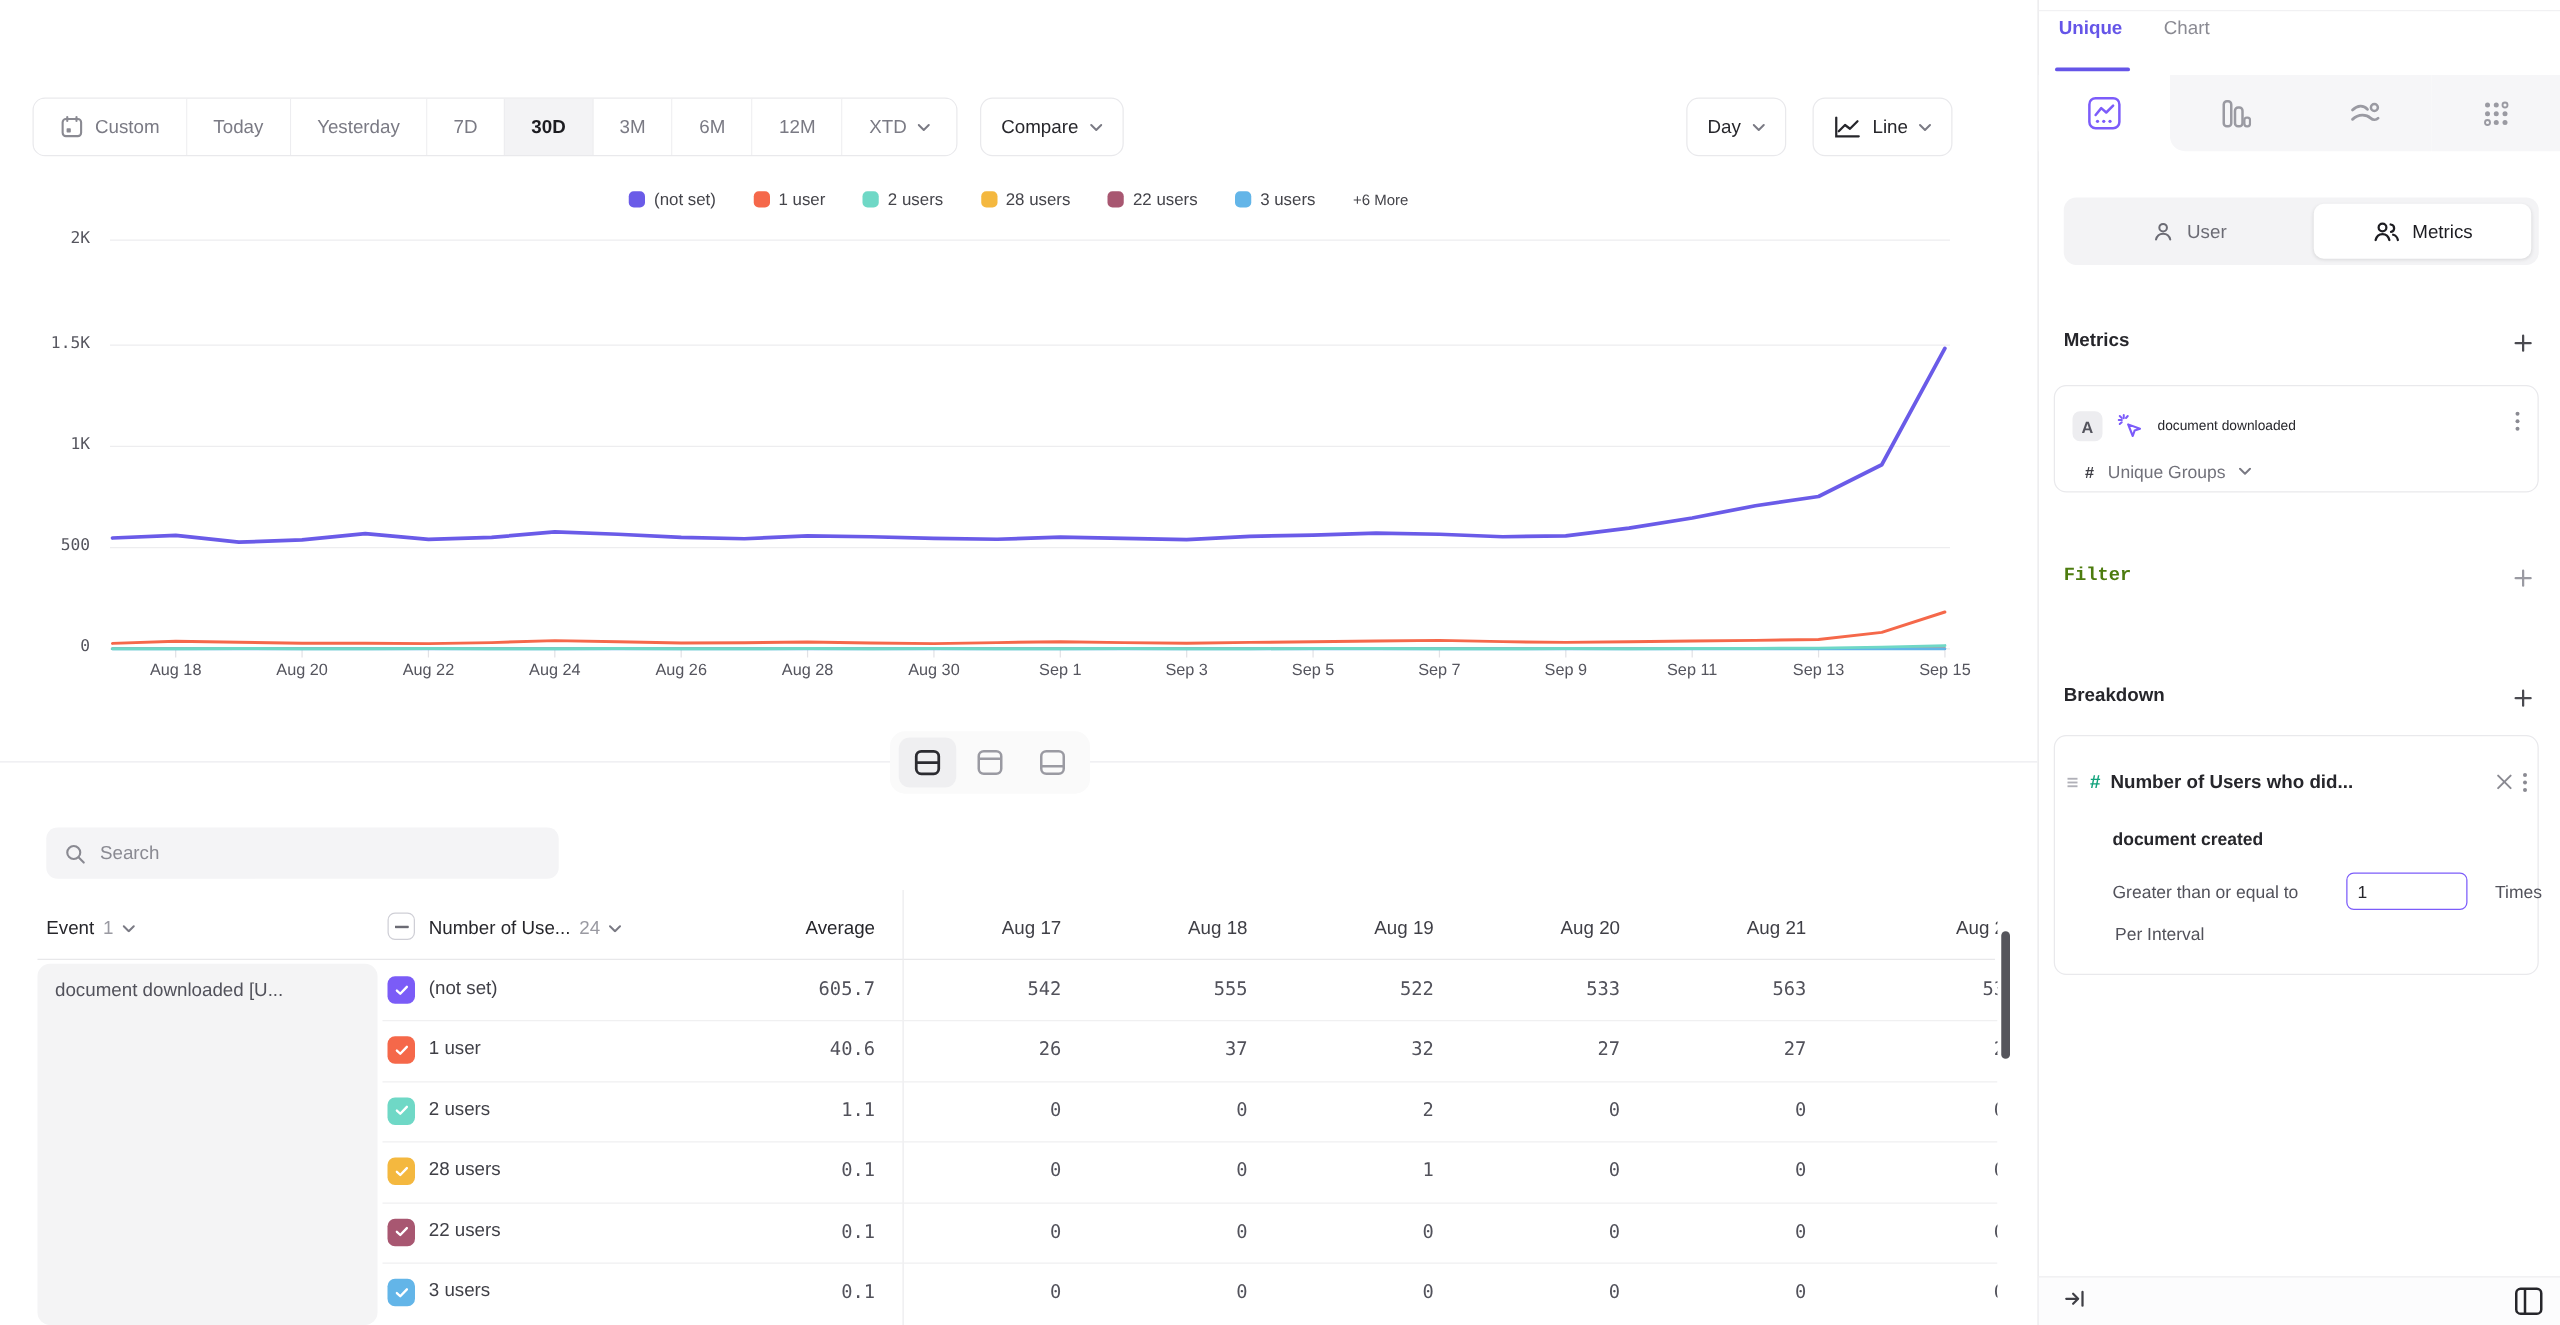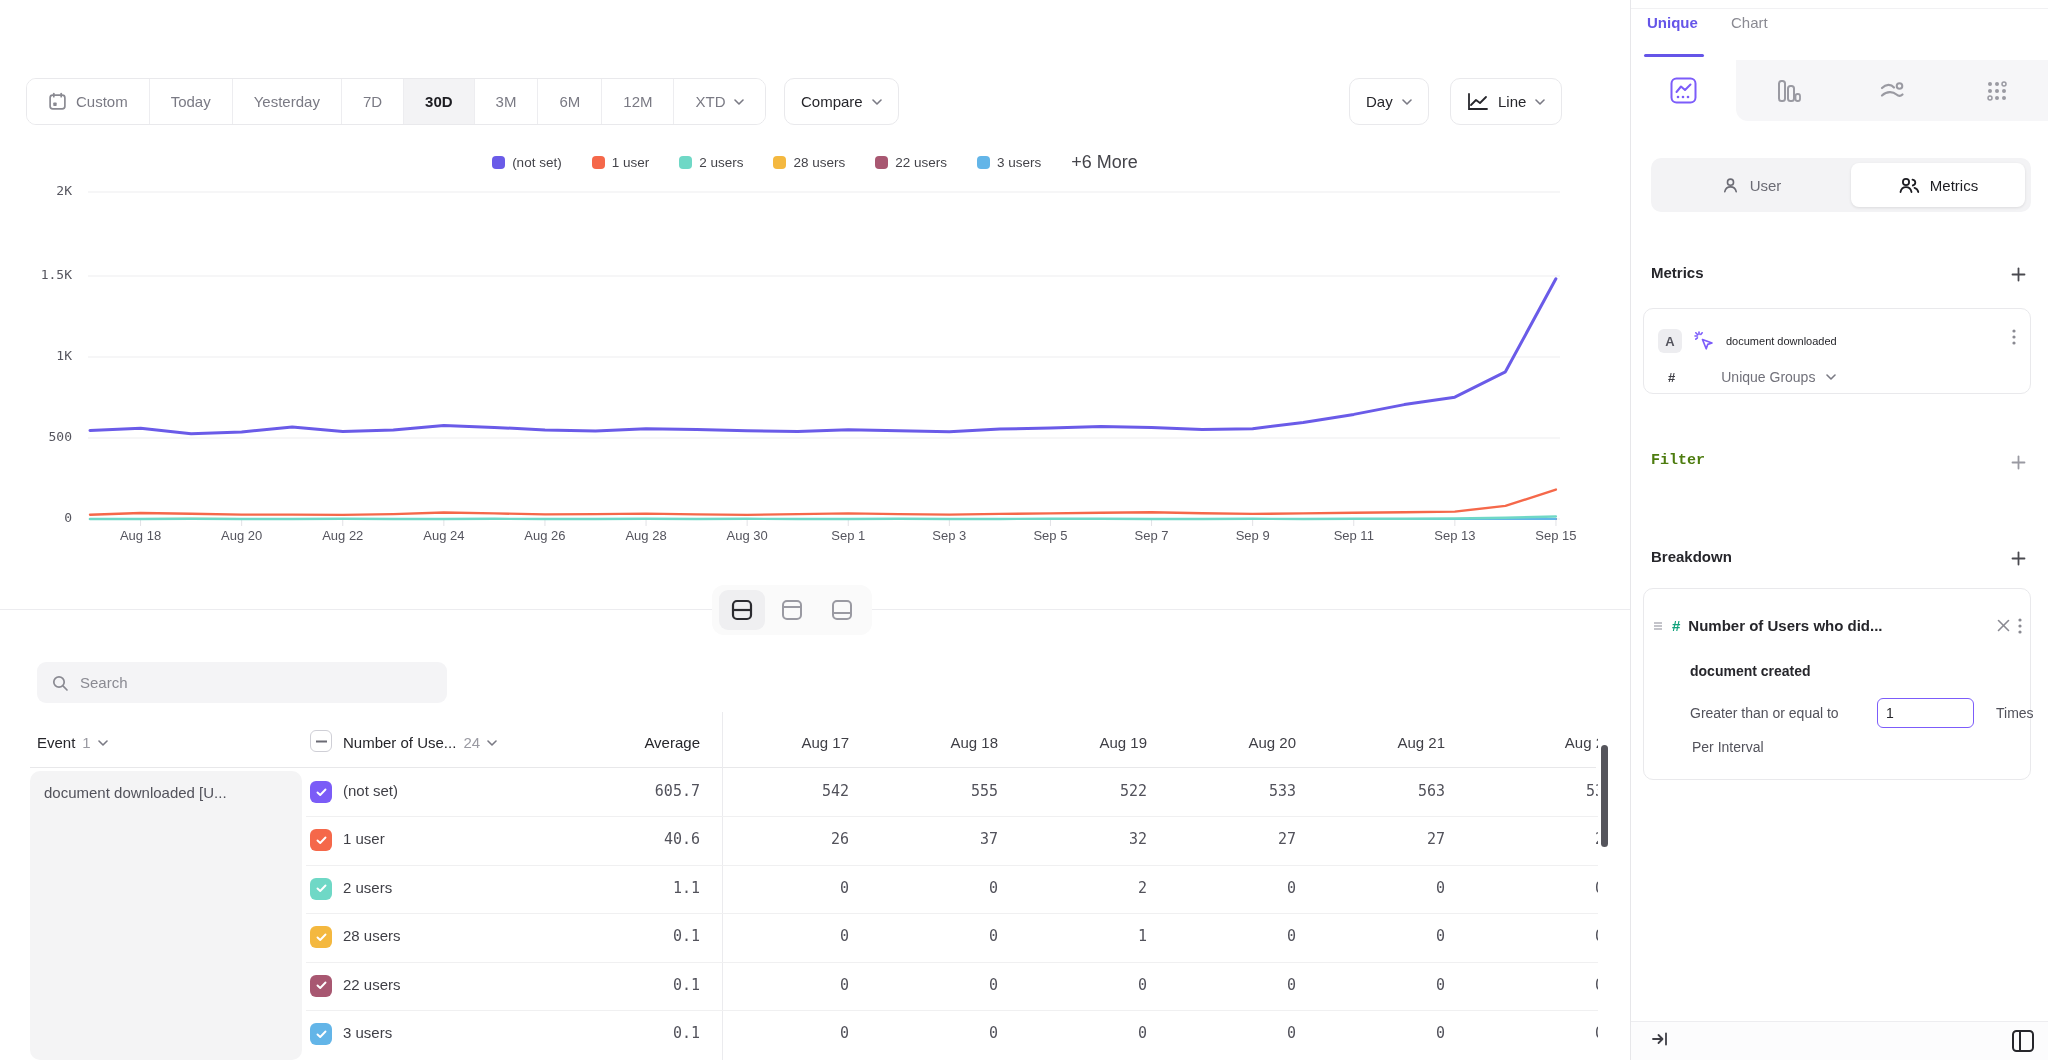--- a/index.html
+++ b/index.html
@@ -19,21 +19,21 @@
   .seg.active { background:#f3f3f5; color:#1c1c21; font-weight:700; }
 
   .btn { position:absolute; top:78px; height:47px; display:flex; align-items:center; gap:9px; padding:0 16px;
          background:#fff; border:1px solid #e9e9ec; border-radius:10px; font-family:inherit; font-size:15px;
          color:#26262b; cursor:pointer; white-space:nowrap; }
   .chev { display:inline-flex; color:#7a7a84; }
 
   .legend { position:absolute; left:0; top:152px; width:1630px; display:flex; justify-content:center; align-items:center; gap:30px; }
   .legend-item { display:flex; align-items:center; gap:7px; font-size:13.5px; color:#44444a; cursor:pointer; }
   .legend-swatch { width:13px; height:13px; border-radius:4px; }
-  .legend-more { font-size:18px; color:#44444a; }
+  .legend-more { font-size:12px; color:#44444a; }
 
   #chartSvg { position:absolute; left:0; top:140px; }
   .ylab { position:absolute; width:50px; left:22px; text-align:right; font-size:13px; color:#55555e; }
   .xlab { position:absolute; width:80px; top:528px; text-align:center; font-size:13px; color:#55555e; }
 
   .hdiv { position:absolute; left:0; top:609px; width:1630px; height:1px; background:#ececef; }
   .layout-toggle { position:absolute; left:712px; top:585px; width:160px; height:50px; background:#fafafa;
                    border-radius:12px; display:flex; align-items:center; justify-content:center; gap:4px; }
   .lt-btn { width:46px; height:40px; border:none; background:transparent; border-radius:9px; display:flex;
             align-items:center; justify-content:center; cursor:pointer; }
@@ -88,21 +88,21 @@
   .plus-btn.muted { color:#9a9aa2; }
 
   .card { position:absolute; left:12px; width:388px; background:#fff; border:1px solid #e9e9ec; border-radius:10px; }
   .metric-card { top:308px; height:86px; }
   .mc-row1 { position:absolute; left:14px; top:20px; display:flex; align-items:center; gap:11px; }
   .a-badge { width:24px; height:24px; background:#ededf0; border-radius:6px; display:flex; align-items:center;
              justify-content:center; font-size:13px; font-weight:700; color:#55555e; }
   .mc-title { font-size:11px; font-weight:500; color:#26262b; white-space:nowrap; }
   .mc-row2 { position:absolute; left:24px; top:60px; display:flex; align-items:center; gap:11px; cursor:pointer; }
   .hash-dark { font-size:13px; font-weight:700; color:#3f3f46; }
-  .mc-measure { font-size:14px; color:#71717a;margin-left:35px; }
+  .mc-measure { font-size:14px; color:#71717a; }
   .kebab { position:absolute; right:12px; border:none; background:transparent; cursor:pointer; padding:2px; }
 
   .bd-card { top:588px; height:192px; }
   .bd-row1 { position:absolute; left:8px; top:28px; right:8px; display:flex; align-items:center; gap:8px; }
   .hash-green { font-size:15px; font-weight:700; color:#12a37c; }
   .bd-title { font-size:15px; font-weight:700; color:#26262b; white-space:nowrap; flex:1; }
   .bd-event { position:absolute; left:46px; top:74px; font-size:14px; font-weight:700; color:#26262b; }
   .bd-cond { position:absolute; left:46px; top:116px; font-size:14px; color:#52525b; }
   .bd-input { position:absolute; left:233px; top:109px; width:97px; height:30px; border:1.5px solid #7c5cfa;
               border-radius:6px; font-family:inherit; font-size:14px; color:#26262b; padding:0 8px; outline:none; }

